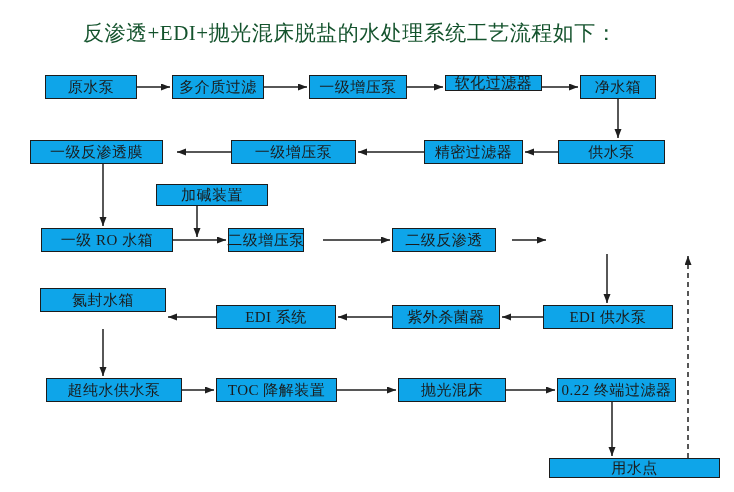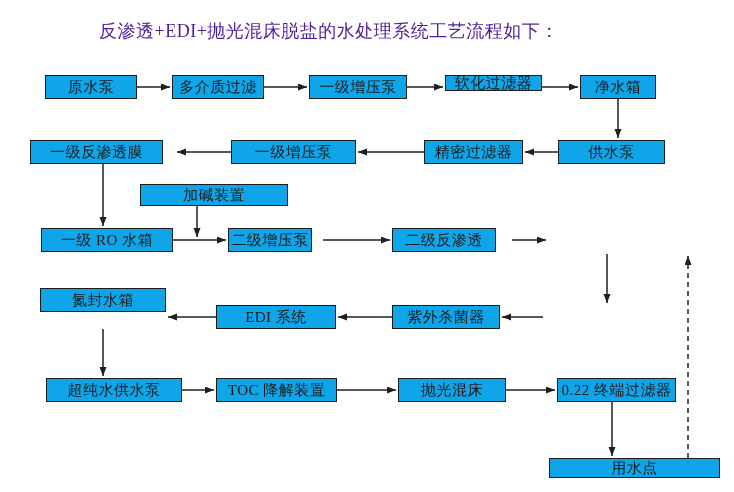--- a/index.html
+++ b/index.html
@@ -1,22 +1,22 @@
 <!DOCTYPE html>
 <html><head>
 <meta charset="utf-8">
 <style>
   html,body{margin:0;padding:0;background:#ffffff;}
   .canvas{
     position:relative;width:734px;height:492px;background:#ffffff;overflow:hidden;
     font-family:"Liberation Serif","DejaVu Serif",serif;color:#1b1b1b;
   }
   .title{
-    position:absolute;left:99px;top:19px;font-size:18px;letter-spacing:0.5px;
-    color:#4c1d95;white-space:nowrap;
+    position:absolute;left:83px;top:19px;font-size:21px;letter-spacing:0.5px;
+    color:#14532d;white-space:nowrap;
   }
   .node{
     position:absolute;box-sizing:border-box;border:1.5px solid #1c1c1c;background:#0ea5e9;
     display:flex;align-items:center;justify-content:center;
     font-size:15px;line-height:1;white-space:nowrap;letter-spacing:0.5px;
   }
   svg.connectors{position:absolute;left:0;top:0;width:734px;height:492px;}
   svg.connectors line{stroke:#1f1f1f;stroke-width:1.5;}
   svg.connectors line.dashed{stroke-dasharray:5,4;}
 </style>
@@ -74,29 +74,30 @@
   <div class="node" style="left:172px;top:75px;width:92px;height:24px">多介质过滤</div>
   <div class="node" style="left:309px;top:75px;width:98px;height:24px">一级增压泵</div>
   <div class="node" style="left:445px;top:75px;width:97px;height:16px">软化过滤器</div>
   <div class="node" style="left:580px;top:75px;width:76px;height:24px">净水箱</div>
 
   <div class="node" style="left:30px;top:140px;width:133px;height:24px">一级反渗透膜</div>
   <div class="node" style="left:231px;top:140px;width:125px;height:24px">一级增压泵</div>
   <div class="node" style="left:424px;top:140px;width:99px;height:24px">精密过滤器</div>
   <div class="node" style="left:558px;top:140px;width:107px;height:24px">供水泵</div>
 
-  <div class="node" style="left:140px;top:184px;width:148px;height:22px">加碱装置</div>
+  <div class="node" style="left:156px;top:184px;width:112px;height:22px">加碱装置</div>
 
   <div class="node" style="left:41px;top:228px;width:132px;height:24px">一级 RO 水箱</div>
-  <div class="node" style="left:228px;top:228px;width:84px;height:24px">二级增压泵</div>
+  <div class="node" style="left:228px;top:228px;width:76px;height:24px">二级增压泵</div>
   <div class="node" style="left:392px;top:228px;width:104px;height:24px">二级反渗透</div>
 
   <div class="node" style="left:40px;top:288px;width:126px;height:24px">氮封水箱</div>
   <div class="node" style="left:216px;top:305px;width:120px;height:24px">EDI 系统</div>
   <div class="node" style="left:392px;top:305px;width:108px;height:24px">紫外杀菌器</div>
+  <div class="node" style="left:543px;top:305px;width:130px;height:24px">EDI 供水泵</div>
 
   <div class="node" style="left:46px;top:378px;width:136px;height:24px">超纯水供水泵</div>
   <div class="node" style="left:216px;top:378px;width:121px;height:24px">TOC 降解装置</div>
   <div class="node" style="left:398px;top:378px;width:108px;height:24px">抛光混床</div>
   <div class="node" style="left:557px;top:378px;width:119px;height:24px">0.22 终端过滤器</div>
 
   <div class="node" style="left:549px;top:458px;width:171px;height:20px">用水点</div>
 
 </div>
 

